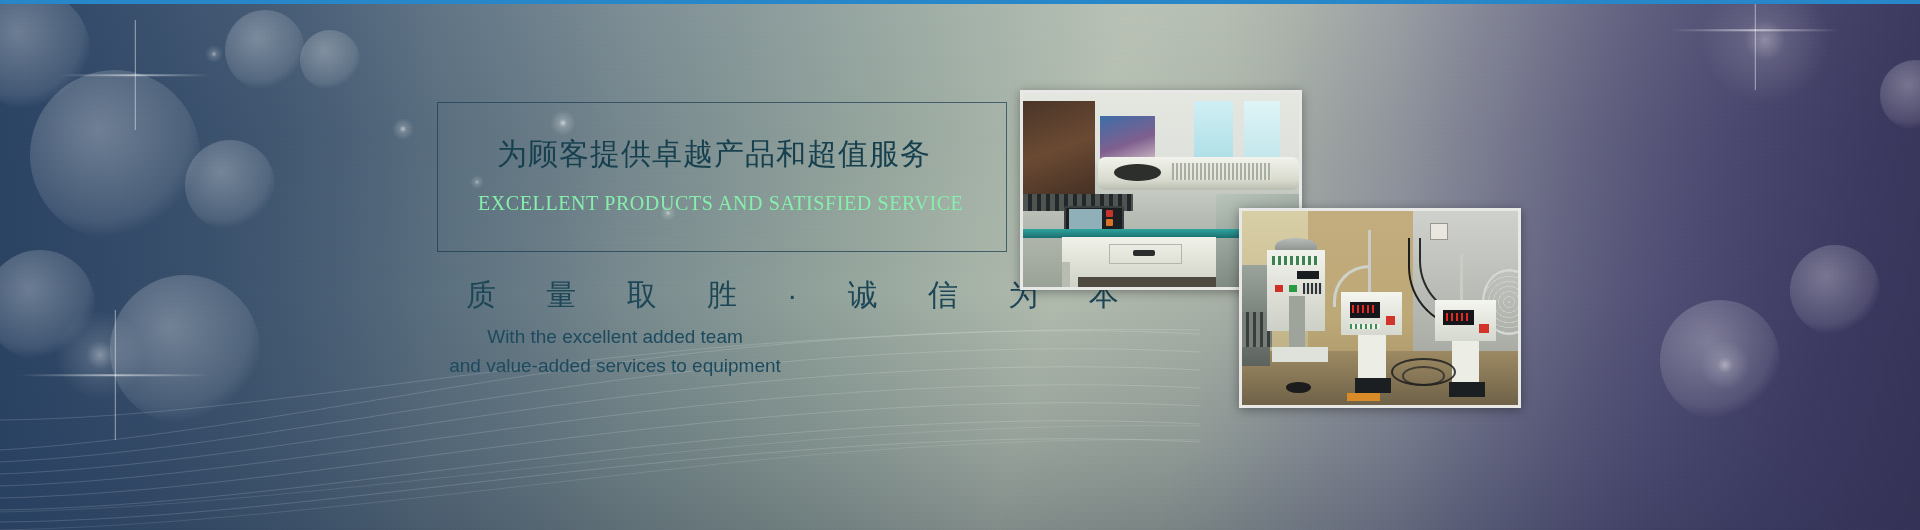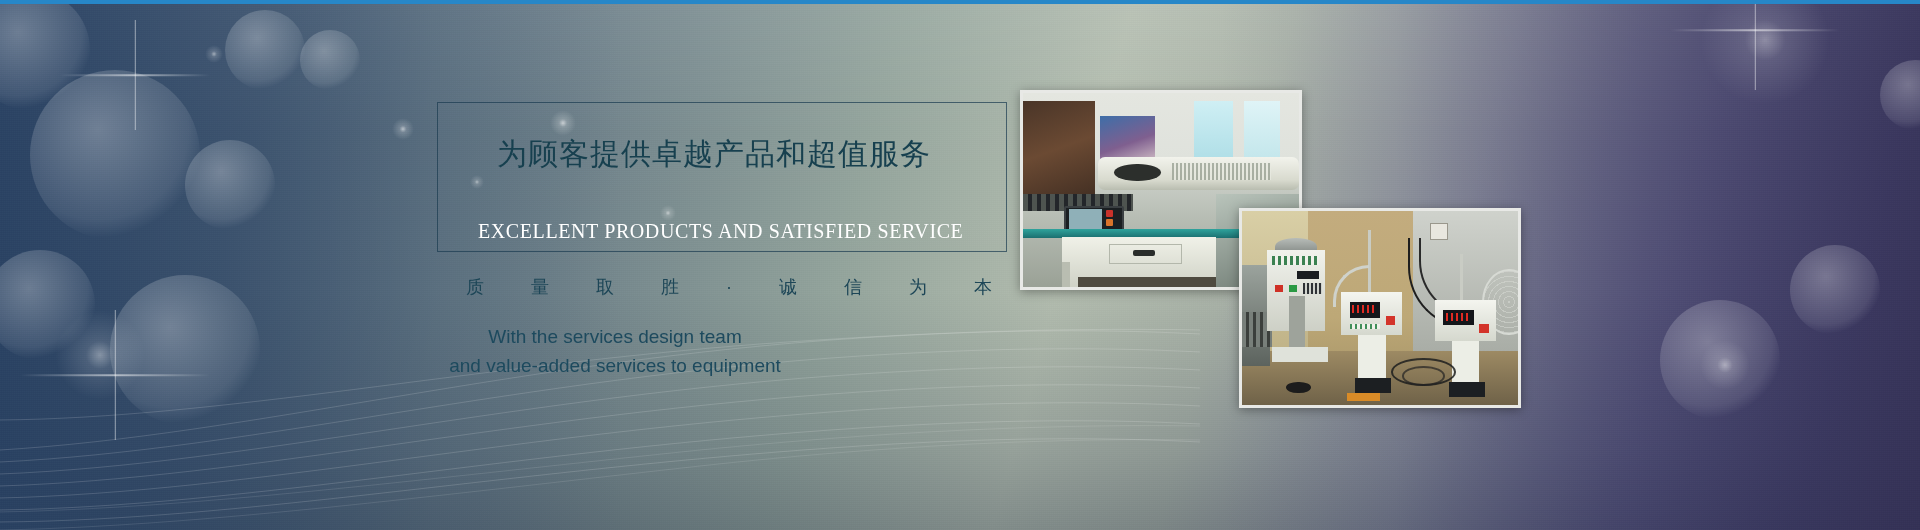--- a/index.html
+++ b/index.html
@@ -90,28 +90,27 @@
   }
   .title-cn{
     position:absolute;left:497px;top:134px;
     font-family:"Liberation Sans",sans-serif;
     font-size:30px;letter-spacing:1px;color:#17404f;
     white-space:nowrap;
   }
   .title-en{
     position:absolute;left:478px;top:192px;
     font-family:"Liberation Serif",serif;
-    font-size:20px;letter-spacing:.6px;color:#ffffff;
+    font-size:20px;letter-spacing:.6px;color:#86efac;
     white-space:nowrap;
-    margin-top:28px;
   }
   .slogan{
     position:absolute;left:466px;top:275px;
     font-family:"Liberation Sans",sans-serif;
-    font-size:18px;letter-spacing:21px;color:#1d4657;
+    font-size:30px;letter-spacing:21px;color:#1d4657;
     white-space:nowrap;
   }
   .para{
     position:absolute;left:0;top:322px;width:1230px;
     text-align:center;
     font-family:"Liberation Sans",sans-serif;
     font-size:19px;line-height:29px;color:#1d4a5e;
   }
   .para div{white-space:nowrap;}
 
@@ -290,21 +289,21 @@
 
   <div class="frame"></div>
 
   <div class="title-cn">为顾客提供卓越产品和超值服务</div>
 
   <div class="title-en">EXCELLENT PRODUCTS AND SATISFIED SERVICE</div>
 
   <div class="slogan">质 量 取 胜 · 诚 信 为 本</div>
 
   <div class="para">
-    <div>With the services design team</div>
+    <div>With the excellent added team</div>
     <div>and value-added services to equipment</div>
   </div>
 
   <div class="photo photo-1">
     <div class="ph-inner">
       <div class="p1-wall"></div>
       <div class="p1-window"></div>
       <div class="p1-window2"></div>
       <div class="p1-dark-left"></div>
       <div class="p1-screen"></div>

